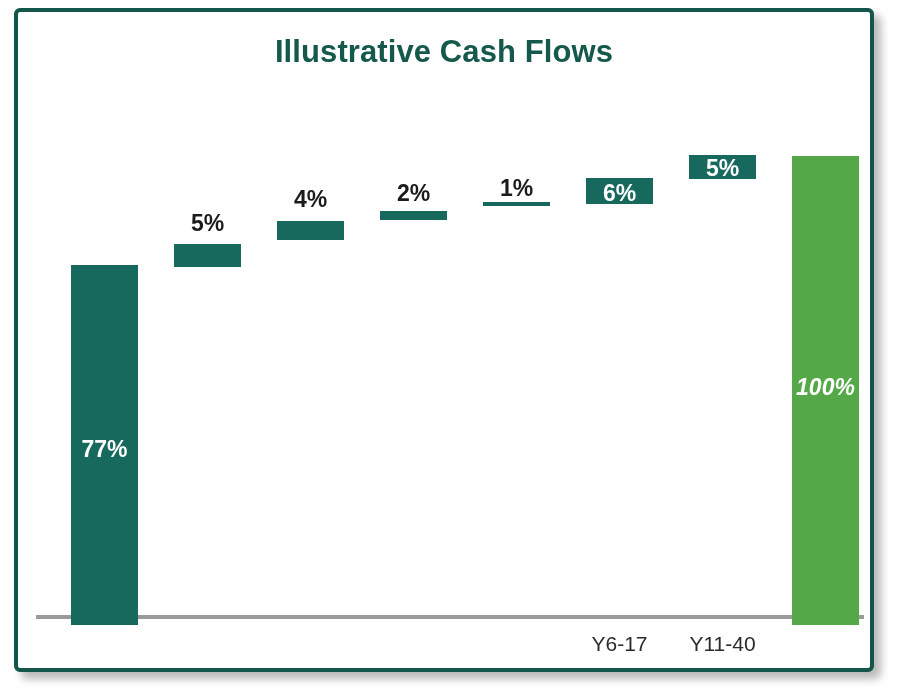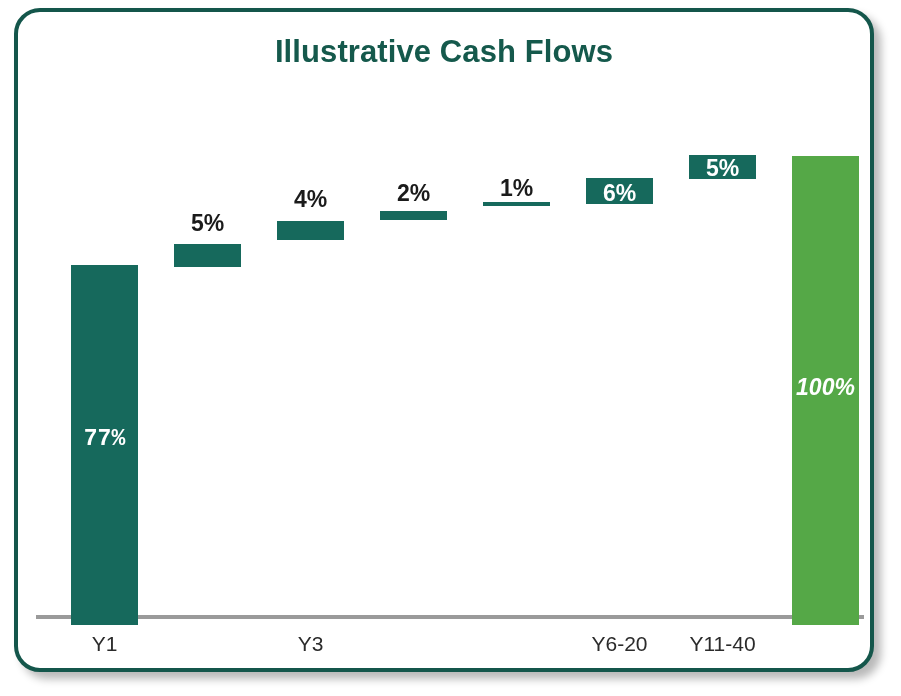--- a/index.html
+++ b/index.html
@@ -21,21 +21,21 @@
   
   #card {
     position: absolute;
     left: 14px;
     top: 8px;
     width: 860px;
     height: 664px;
     box-sizing: border-box;
     background: #ffffff;
     border: 4px solid #14564b;
-    border-radius: 26px;
+    border-radius: 6px;
     box-shadow: 7px 7px 9px rgba(0,0,0,0.28);
   }
   
   #chart-title {
     position: absolute;
     left: 0;
     right: 0;
     top: 22px;
     text-align: center;
     font-size: 31px;
@@ -112,44 +112,42 @@
 <div id="screen">
   <div id="card">
 
     <div id="chart-title">Illustrative Cash Flows</div>
 
     <div id="plot">
       <div id="baseline"></div>
       <div id="bars">
           <div class="bar-slot" style="left: 36px;">
             <div class="bar" style="top: 253px; height: 360px; background: rgb(22, 105, 92);"></div>
-            <div class="bar-value-in" style="top: 414px; font-family: Liberation Mono, monospace;">77%</div>
-            <div class="cat-label">Y1</div>
+            <div class="bar-value-in" style="top: 424px;">77%</div>
           </div>
           <div class="bar-slot" style="left: 139px;">
             <div class="bar" style="top: 232px; height: 23px; background: rgb(22, 105, 92);"></div>
             <div class="bar-value-out" style="top: 198px;">5%</div>
           </div>
           <div class="bar-slot" style="left: 242px;">
             <div class="bar" style="top: 209px; height: 19px; background: rgb(22, 105, 92);"></div>
             <div class="bar-value-out" style="top: 174px;">4%</div>
-            <div class="cat-label">Y3</div>
           </div>
           <div class="bar-slot" style="left: 345px;">
             <div class="bar" style="top: 199px; height: 9px; background: rgb(22, 105, 92);"></div>
             <div class="bar-value-out" style="top: 168px;">2%</div>
           </div>
           <div class="bar-slot" style="left: 448px;">
             <div class="bar" style="top: 190px; height: 4px; background: rgb(22, 105, 92);"></div>
             <div class="bar-value-out" style="top: 163px;">1%</div>
           </div>
           <div class="bar-slot" style="left: 551px;">
             <div class="bar" style="top: 166px; height: 26px; background: rgb(22, 105, 92);"></div>
             <div class="bar-value-in" style="top: 168px;">6%</div>
-            <div class="cat-label">Y6-20</div>
+            <div class="cat-label">Y6-17</div>
           </div>
           <div class="bar-slot" style="left: 654px;">
             <div class="bar" style="top: 143px; height: 24px; background: rgb(22, 105, 92);"></div>
             <div class="bar-value-in" style="top: 143px;">5%</div>
             <div class="cat-label">Y11-40</div>
           </div>
           <div class="bar-slot" style="left: 757px;">
             <div class="bar total" style="top: 144px; height: 469px; background: rgb(85, 168, 71);"></div>
             <div class="bar-value-in" style="top: 362px; font-style: italic;">100%</div>
           </div>

